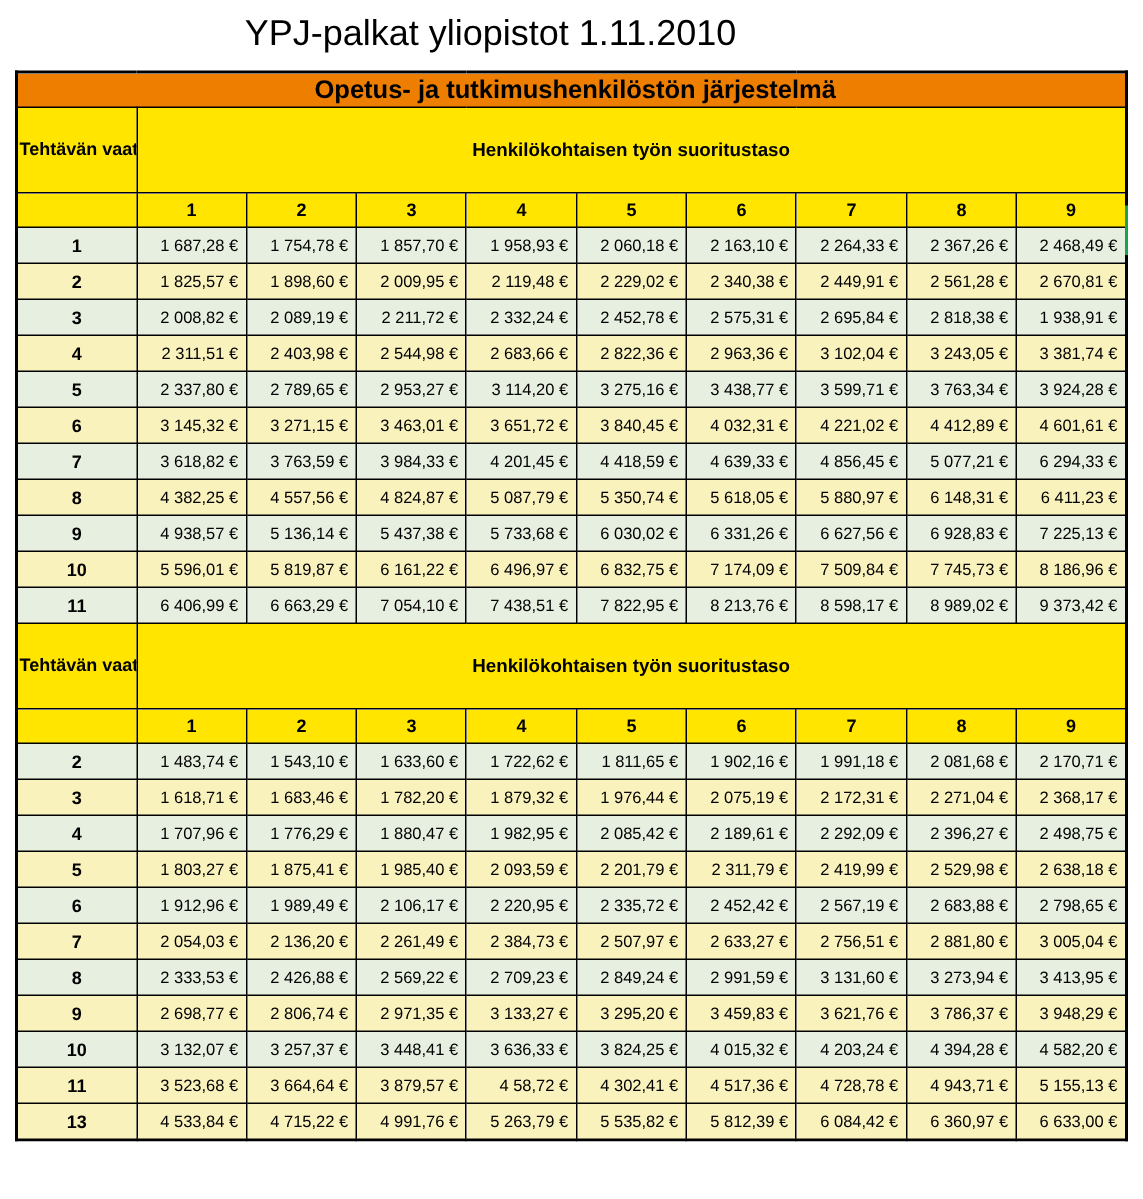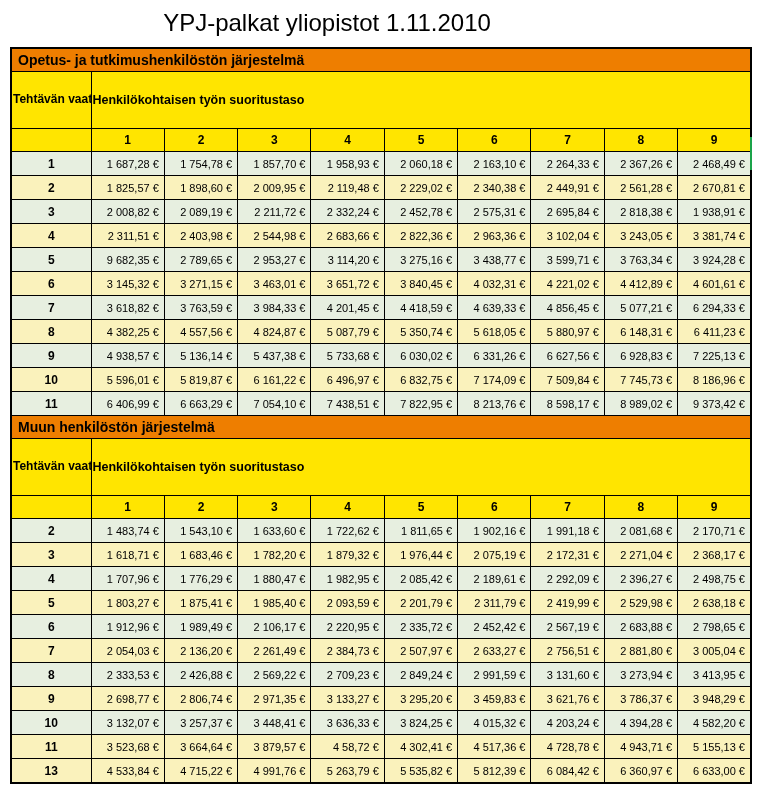--- a/index.html
+++ b/index.html
@@ -31,40 +31,42 @@
     border: 2px solid var(--border, #000);
   }
   table.salary-table td {
     border: 1px solid var(--border, #000);
     overflow: hidden;
     white-space: nowrap;
   }
   td.section-bar {
     background: var(--orange, #EE7E00);
     font-weight: bold;
-    font-size: 14px;
+    font-size: 17px;
     height: 20px;
     padding-left: 6px;
     border-top: 2px solid var(--border, #000);
     border-bottom: 2px solid var(--border, #000);
+    text-align: center;
   }
   td.row-axis {
     background: var(--yellow, #FFE500);
     font-weight: bold;
     font-size: 12px;
     text-align: center;
     vertical-align: middle;
     white-space: pre-line;
     line-height: 1.15;
     height: 54px;
   }
   td.col-axis {
     background: var(--yellow, #FFE500);
     font-weight: bold;
     font-size: 12.5px;
+    text-align: center;
     vertical-align: middle;
   }
   tr.num-header td {
     background: var(--yellow, #FFE500);
     font-weight: bold;
     font-size: 12px;
     text-align: center;
     height: 20px;
   }
   tr.data-row td {
@@ -176,21 +178,21 @@
           <td class="salary-cell">2 544,98 €</td>
           <td class="salary-cell">2 683,66 €</td>
           <td class="salary-cell">2 822,36 €</td>
           <td class="salary-cell">2 963,36 €</td>
           <td class="salary-cell">3 102,04 €</td>
           <td class="salary-cell">3 243,05 €</td>
           <td class="salary-cell">3 381,74 €</td>
         </tr>
         <tr class="data-row row-green">
           <td class="level-cell">5</td>
-          <td class="salary-cell">9 682,35 €</td>
+          <td class="salary-cell">2 337,80 €</td>
           <td class="salary-cell">2 789,65 €</td>
           <td class="salary-cell">2 953,27 €</td>
           <td class="salary-cell">3 114,20 €</td>
           <td class="salary-cell">3 275,16 €</td>
           <td class="salary-cell">3 438,77 €</td>
           <td class="salary-cell">3 599,71 €</td>
           <td class="salary-cell">3 763,34 €</td>
           <td class="salary-cell">3 924,28 €</td>
         </tr>
         <tr class="data-row row-yellow">
@@ -257,23 +259,20 @@
           <td class="level-cell">11</td>
           <td class="salary-cell">6 406,99 €</td>
           <td class="salary-cell">6 663,29 €</td>
           <td class="salary-cell">7 054,10 €</td>
           <td class="salary-cell">7 438,51 €</td>
           <td class="salary-cell">7 822,95 €</td>
           <td class="salary-cell">8 213,76 €</td>
           <td class="salary-cell">8 598,17 €</td>
           <td class="salary-cell">8 989,02 €</td>
           <td class="salary-cell">9 373,42 €</td>
-        </tr>
-        <tr>
-          <td class="section-bar" colspan="10">Muun henkilöstön järjestelmä</td>
         </tr>
         <tr>
           <td class="row-axis">Tehtävän
 vaativuus-
 taso</td>
           <td class="col-axis" colspan="9">Henkilökohtaisen työn suoritustaso</td>
         </tr>
         <tr class="num-header">
           <td></td>
           <td>1</td>

